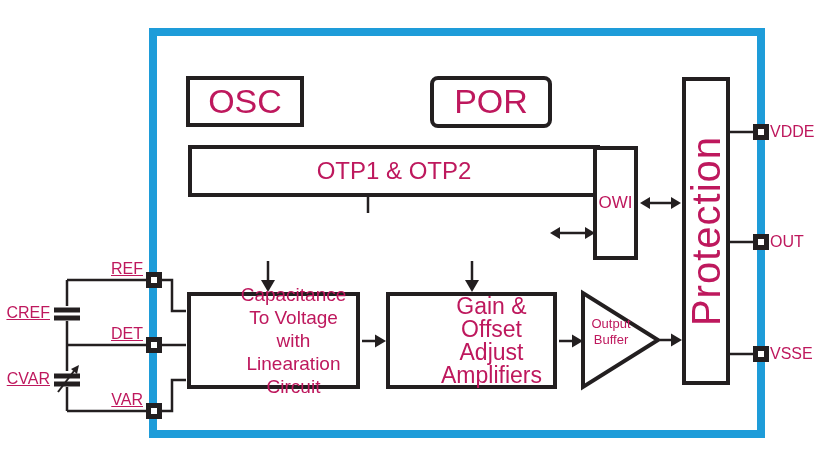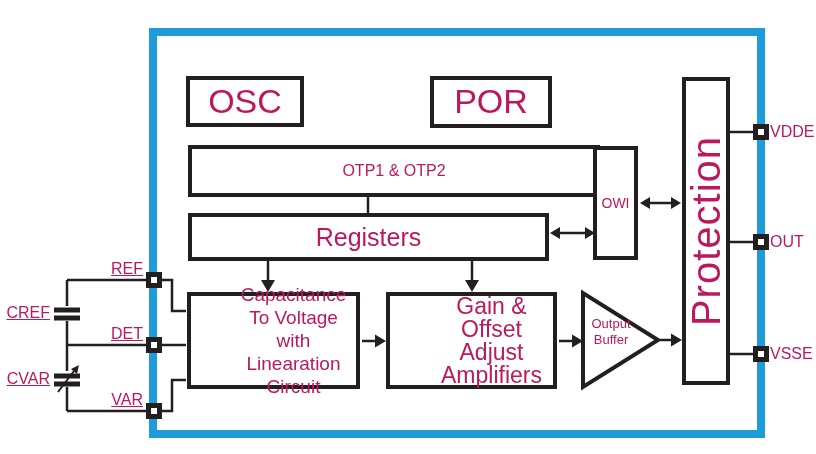--- a/index.html
+++ b/index.html
@@ -12,24 +12,24 @@
     box-sizing:border-box;border:8px solid #1e9cd9;background:transparent;z-index:1;
   }
   #wires{position:absolute;left:0;top:0;width:816px;height:454px;z-index:2;}
   .blk{
     position:absolute;box-sizing:border-box;border:4px solid #231f20;background:#ffffff;
     display:flex;align-items:center;justify-content:center;text-align:center;z-index:3;
     line-height:1.15;
   }
   .multiline{white-space:pre-line;padding-left:40px;}
   .blk-osc{left:186px;top:76px;width:118px;height:51px;font-size:34px;}
-  .blk-por{left:430px;top:76px;width:122px;height:52px;font-size:34px;}
-  .blk-otp{left:188px;top:145px;width:412px;height:52px;font-size:16px;}
+  .blk-por{left:430px;top:76px;width:122px;height:52px;font-size:34px;border-radius:8px;}
+  .blk-otp{left:188px;top:145px;width:412px;height:52px;font-size:24px;}
   .blk-reg{left:188px;top:213px;width:361px;height:48px;font-size:25px;}
-  .blk-owi{left:593px;top:146px;width:45px;height:114px;font-size:14px;}
+  .blk-owi{left:593px;top:146px;width:45px;height:114px;font-size:17px;}
   .blk-prot{left:682px;top:77px;width:48px;height:308px;}
   .blk-prot span{transform:rotate(-90deg);white-space:nowrap;font-size:40px;letter-spacing:1px;}
   .blk-c2v{left:187px;top:292px;width:173px;height:97px;font-size:19px;line-height:23px;}
   .blk-gain{left:386px;top:292px;width:171px;height:97px;font-size:23px;line-height:23px;}
   .lbl{position:absolute;z-index:4;font-size:16px;line-height:18px;}
   .lbl-right{text-align:right;width:48px;text-decoration:underline;}
   .lbl-ref{left:95px;top:260px;}
   .lbl-det{left:95px;top:325px;}
   .lbl-var{left:95px;top:391px;}
   .lbl-cref{left:2px;top:304px;}
@@ -146,21 +146,20 @@
     </g>
     <g>
       <rect x="753" y="346" width="16" height="16" fill="#231f20"></rect>
       <rect x="758" y="351" width="6" height="6" fill="#ffffff"></rect>
     </g>
   </svg>
 
   <div class="blk blk-osc">OSC</div>
   <div class="blk blk-por">POR</div>
   <div class="blk blk-otp">OTP1 &amp; OTP2</div>
-  <div class="blk blk-reg">Registers</div>
   <div class="blk blk-owi">OWI</div>
   <div class="blk blk-prot">
     <span>Protection</span>
   </div>
   <div class="blk blk-c2v multiline">Capacitance
 To Voltage with
 Linearation
 Circuit</div>
   <div class="blk blk-gain multiline">Gain &amp; Offset
 Adjust Amplifiers</div>

